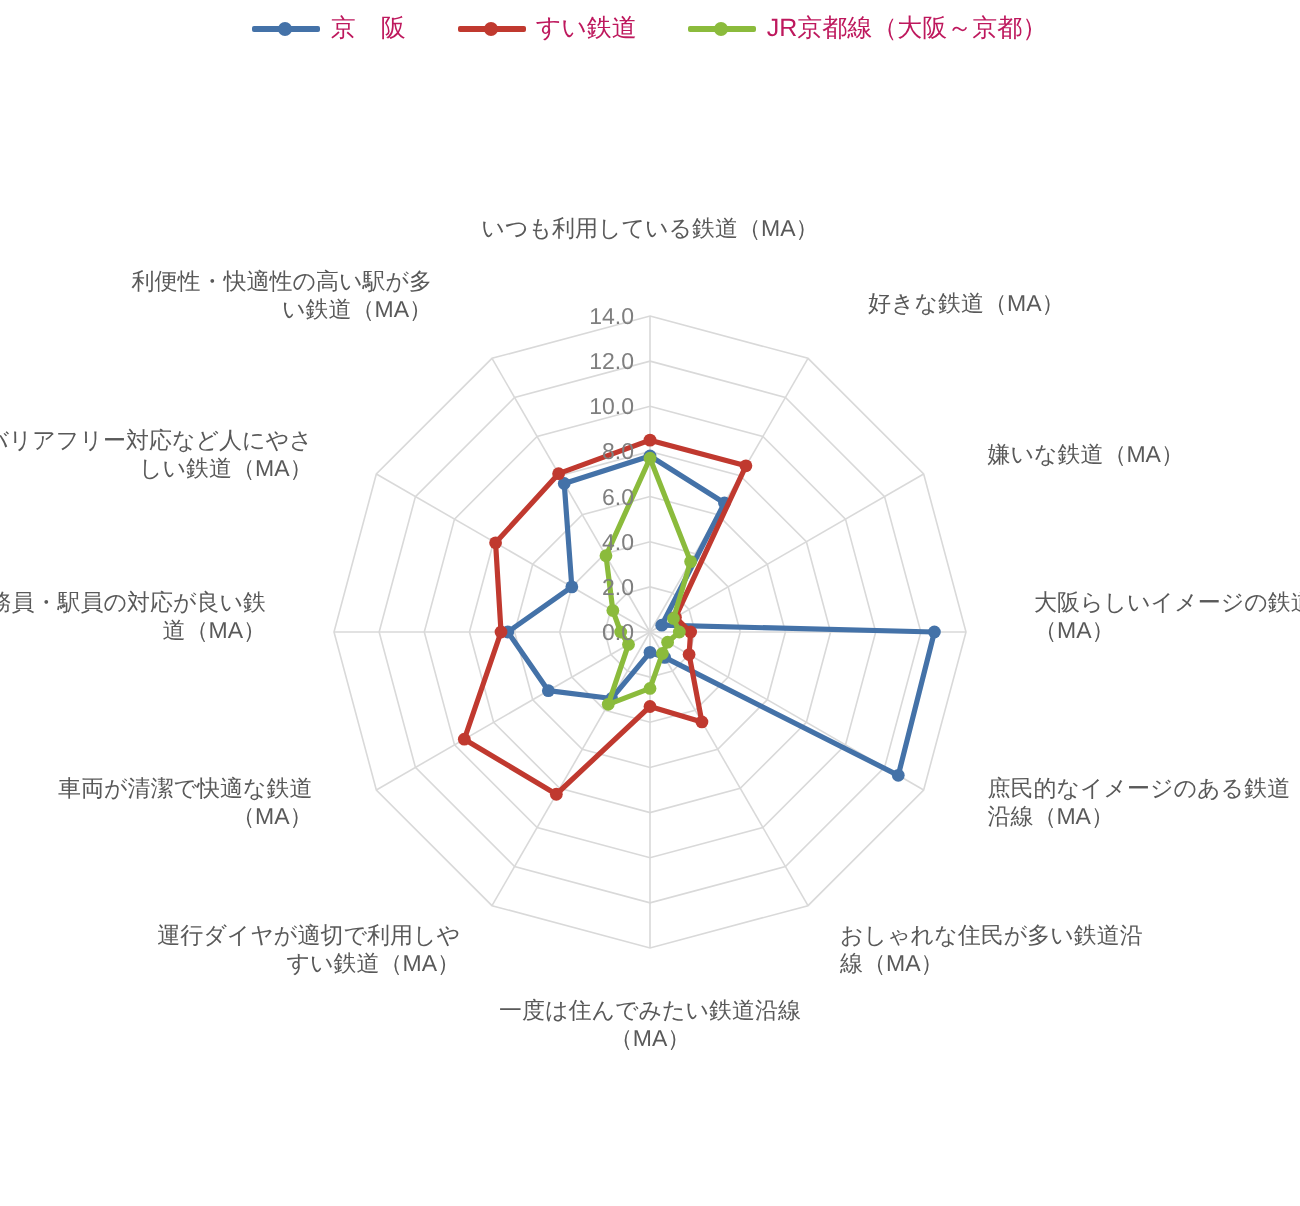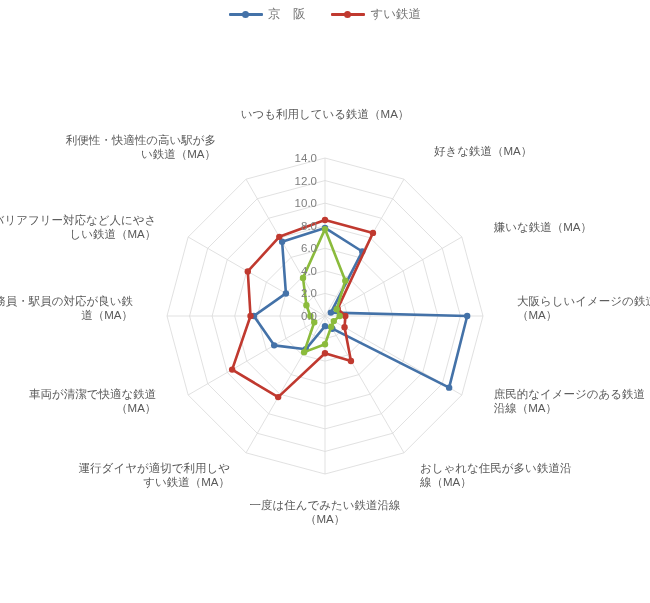--- a/index.html
+++ b/index.html
@@ -26,21 +26,21 @@
     width:34px;height:10px;
     display:inline-block;
   }
   .legend-swatch .lline{
     position:absolute;left:0;top:4px;width:34px;height:2.4px;border-radius:1px;
   }
   .legend-swatch .lmark{
     position:absolute;left:13px;top:1.5px;width:7px;height:7px;border-radius:50%;
   }
   .legend-label{
-    font-size:12.5px;color:#737373;white-space:nowrap;line-height:1;text-align:right;
+    font-size:12.5px;color:#be185d;white-space:nowrap;line-height:1;text-align:right;
   }
 
   
   #plot{position:absolute;left:0;top:0;width:650px;height:603px;}
 
   .axis-tick-label{
     font-size:11.5px;
     fill:#7f7f7f;
     font-family:"Liberation Sans","DejaVu Sans",sans-serif;
   }
@@ -67,20 +67,27 @@
       </span>
       <span class="legend-label">京　阪</span>
     </div>
     <div class="legend-item">
       <span class="legend-swatch">
         <span class="lline" style="background: rgb(192, 57, 47);"></span>
         <span class="lmark" style="background: rgb(192, 57, 47);"></span>
       </span>
       <span class="legend-label">すい鉄道</span>
     </div>
+    <div class="legend-item">
+      <span class="legend-swatch">
+        <span class="lline" style="background: rgb(139, 187, 60);"></span>
+        <span class="lmark" style="background: rgb(139, 187, 60);"></span>
+      </span>
+      <span class="legend-label">JR京都線（大阪～京都）</span>
+    </div>
   </div>
 
   <svg id="plot" viewBox="0 0 650 603">
     <g id="grid-layer">
         <polygon points="325.00,293.43 336.29,296.45 344.55,304.71 347.57,316.00 344.55,327.29 336.29,335.55 325.00,338.57 313.71,335.55 305.45,327.29 302.43,316.00 305.45,304.71 313.71,296.45" class="grid-ring"></polygon>
         <polygon points="325.00,270.86 347.57,276.91 364.09,293.43 370.14,316.00 364.09,338.57 347.57,355.09 325.00,361.14 302.43,355.09 285.91,338.57 279.86,316.00 285.91,293.43 302.43,276.91" class="grid-ring"></polygon>
         <polygon points="325.00,248.29 358.86,257.36 383.64,282.14 392.71,316.00 383.64,349.86 358.86,374.64 325.00,383.71 291.14,374.64 266.36,349.86 257.29,316.00 266.36,282.14 291.14,257.36" class="grid-ring"></polygon>
         <polygon points="325.00,225.71 370.14,237.81 403.19,270.86 415.29,316.00 403.19,361.14 370.14,394.19 325.00,406.29 279.86,394.19 246.81,361.14 234.71,316.00 246.81,270.86 279.86,237.81" class="grid-ring"></polygon>
         <polygon points="325.00,203.14 381.43,218.26 422.74,259.57 437.86,316.00 422.74,372.43 381.43,413.74 325.00,428.86 268.57,413.74 227.26,372.43 212.14,316.00 227.26,259.57 268.57,218.26" class="grid-ring"></polygon>
         <polygon points="325.00,180.57 392.71,198.72 442.28,248.29 460.43,316.00 442.28,383.71 392.71,433.28 325.00,451.43 257.29,433.28 207.72,383.71 189.57,316.00 207.72,248.29 257.29,198.72" class="grid-ring"></polygon>

